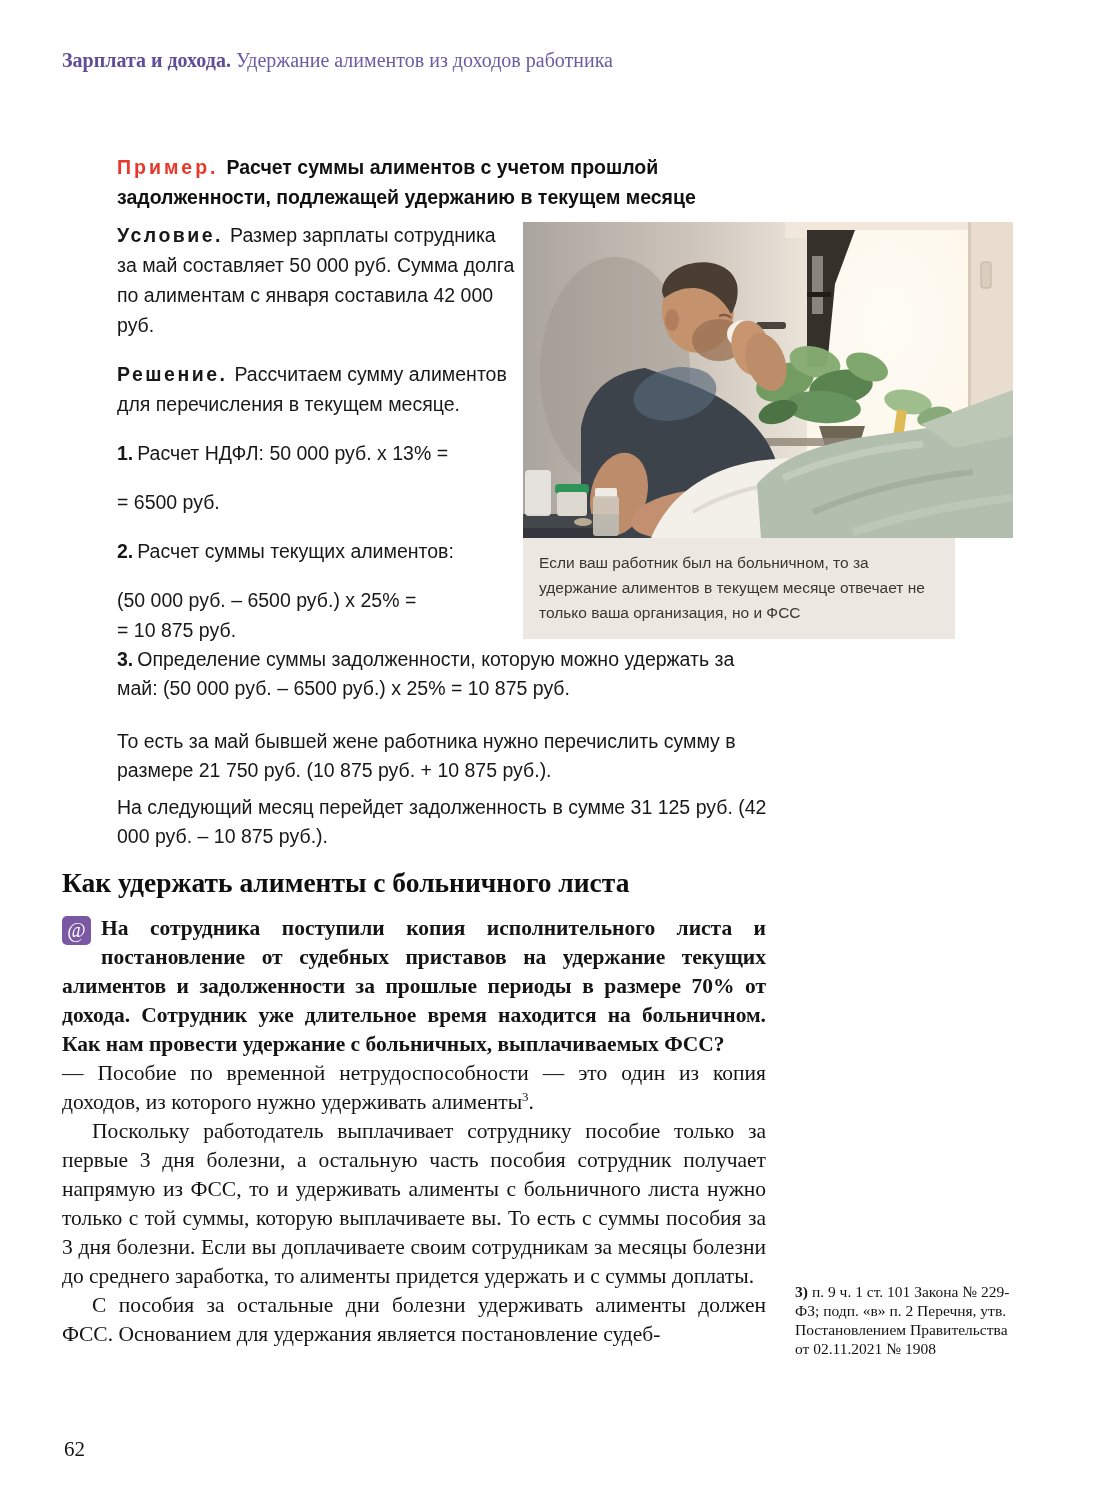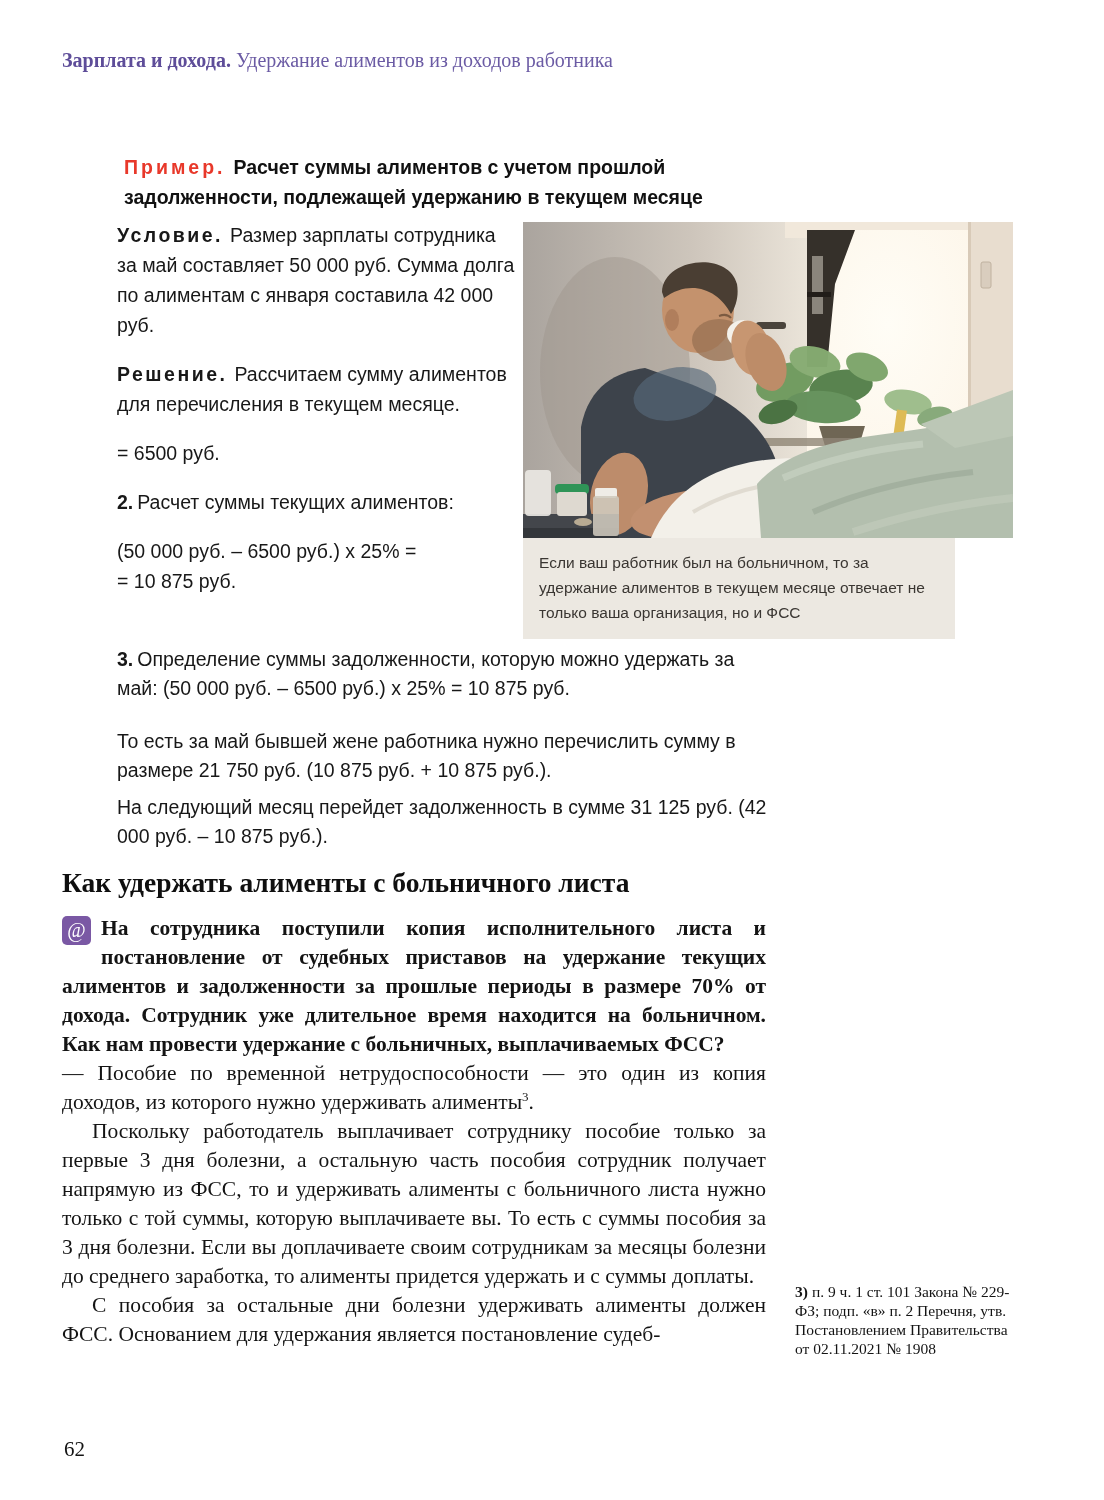--- a/index.html
+++ b/index.html
@@ -10,21 +10,21 @@
   }
   .abs{position:absolute;}
 
   
   .page-header{left:62px;top:49px;width:900px;
     font-family:"Liberation Serif",serif;font-size:20px;color:#6b5ba4;}
   .page-header .sec{font-weight:700;color:#5e4d99;}
   .page-header .ttl{font-weight:400;}
 
   
-  .ex-title{left:124px;top:132px;width:640px;
+  .ex-title{left:117px;top:132px;width:640px;
     font-size:19.5px;line-height:30px;font-weight:700;color:#111;}
   .ex-label{color:#e8382a;letter-spacing:3px;margin-right:8px;}
 
   .left-col{left:117px;top:220px;width:398px;font-size:19.5px;line-height:30px;color:#181818;}
   .left-col p{margin:0 0 19px 0;}
   .lbl{font-weight:700;letter-spacing:2.5px;margin-right:7px;}
   .num{font-weight:700;margin-right:4px;}
 
   .wide-par{left:117px;width:658px;font-size:19.5px;line-height:29px;color:#181818;}
 
@@ -61,20 +61,22 @@
 <div class="abs page-header">
   <span class="sec">Зарплата и дохода.</span>
   <span class="ttl">Удержание алиментов из доходов работника</span>
 </div>
 
 <p class="abs ex-title"><span class="ex-label">Пример.</span><span>Расчет суммы алиментов с учетом прошлой задолженности, подлежащей удержанию в текущем месяце</span></p>
 
 <div class="abs left-col">
   <p><span class="lbl">Условие.</span><span>Размер зарплаты сотрудника за май составляет 50 000 руб. Сумма долга по алиментам с января составила 42 000 руб.</span></p>
   <p><span class="lbl">Решение.</span><span>Рассчитаем сумму алиментов для перечисления в текущем месяце.</span></p>
+  <p><span class="num">1.</span><span>Расчет НДФЛ: 50 000 руб. х 13% =</span>
+    </p>
     <div>= 6500 руб.</div>
     <p></p>
   <p><span class="num">2.</span><span>Расчет суммы текущих алиментов:</span>
     </p>
     <div>(50 000 руб. – 6500 руб.) х 25% =</div>
     <div>= 10 875 руб.</div>
     <p></p>
 </div>
 
 <figure class="abs photo-block" style="margin:0;">

